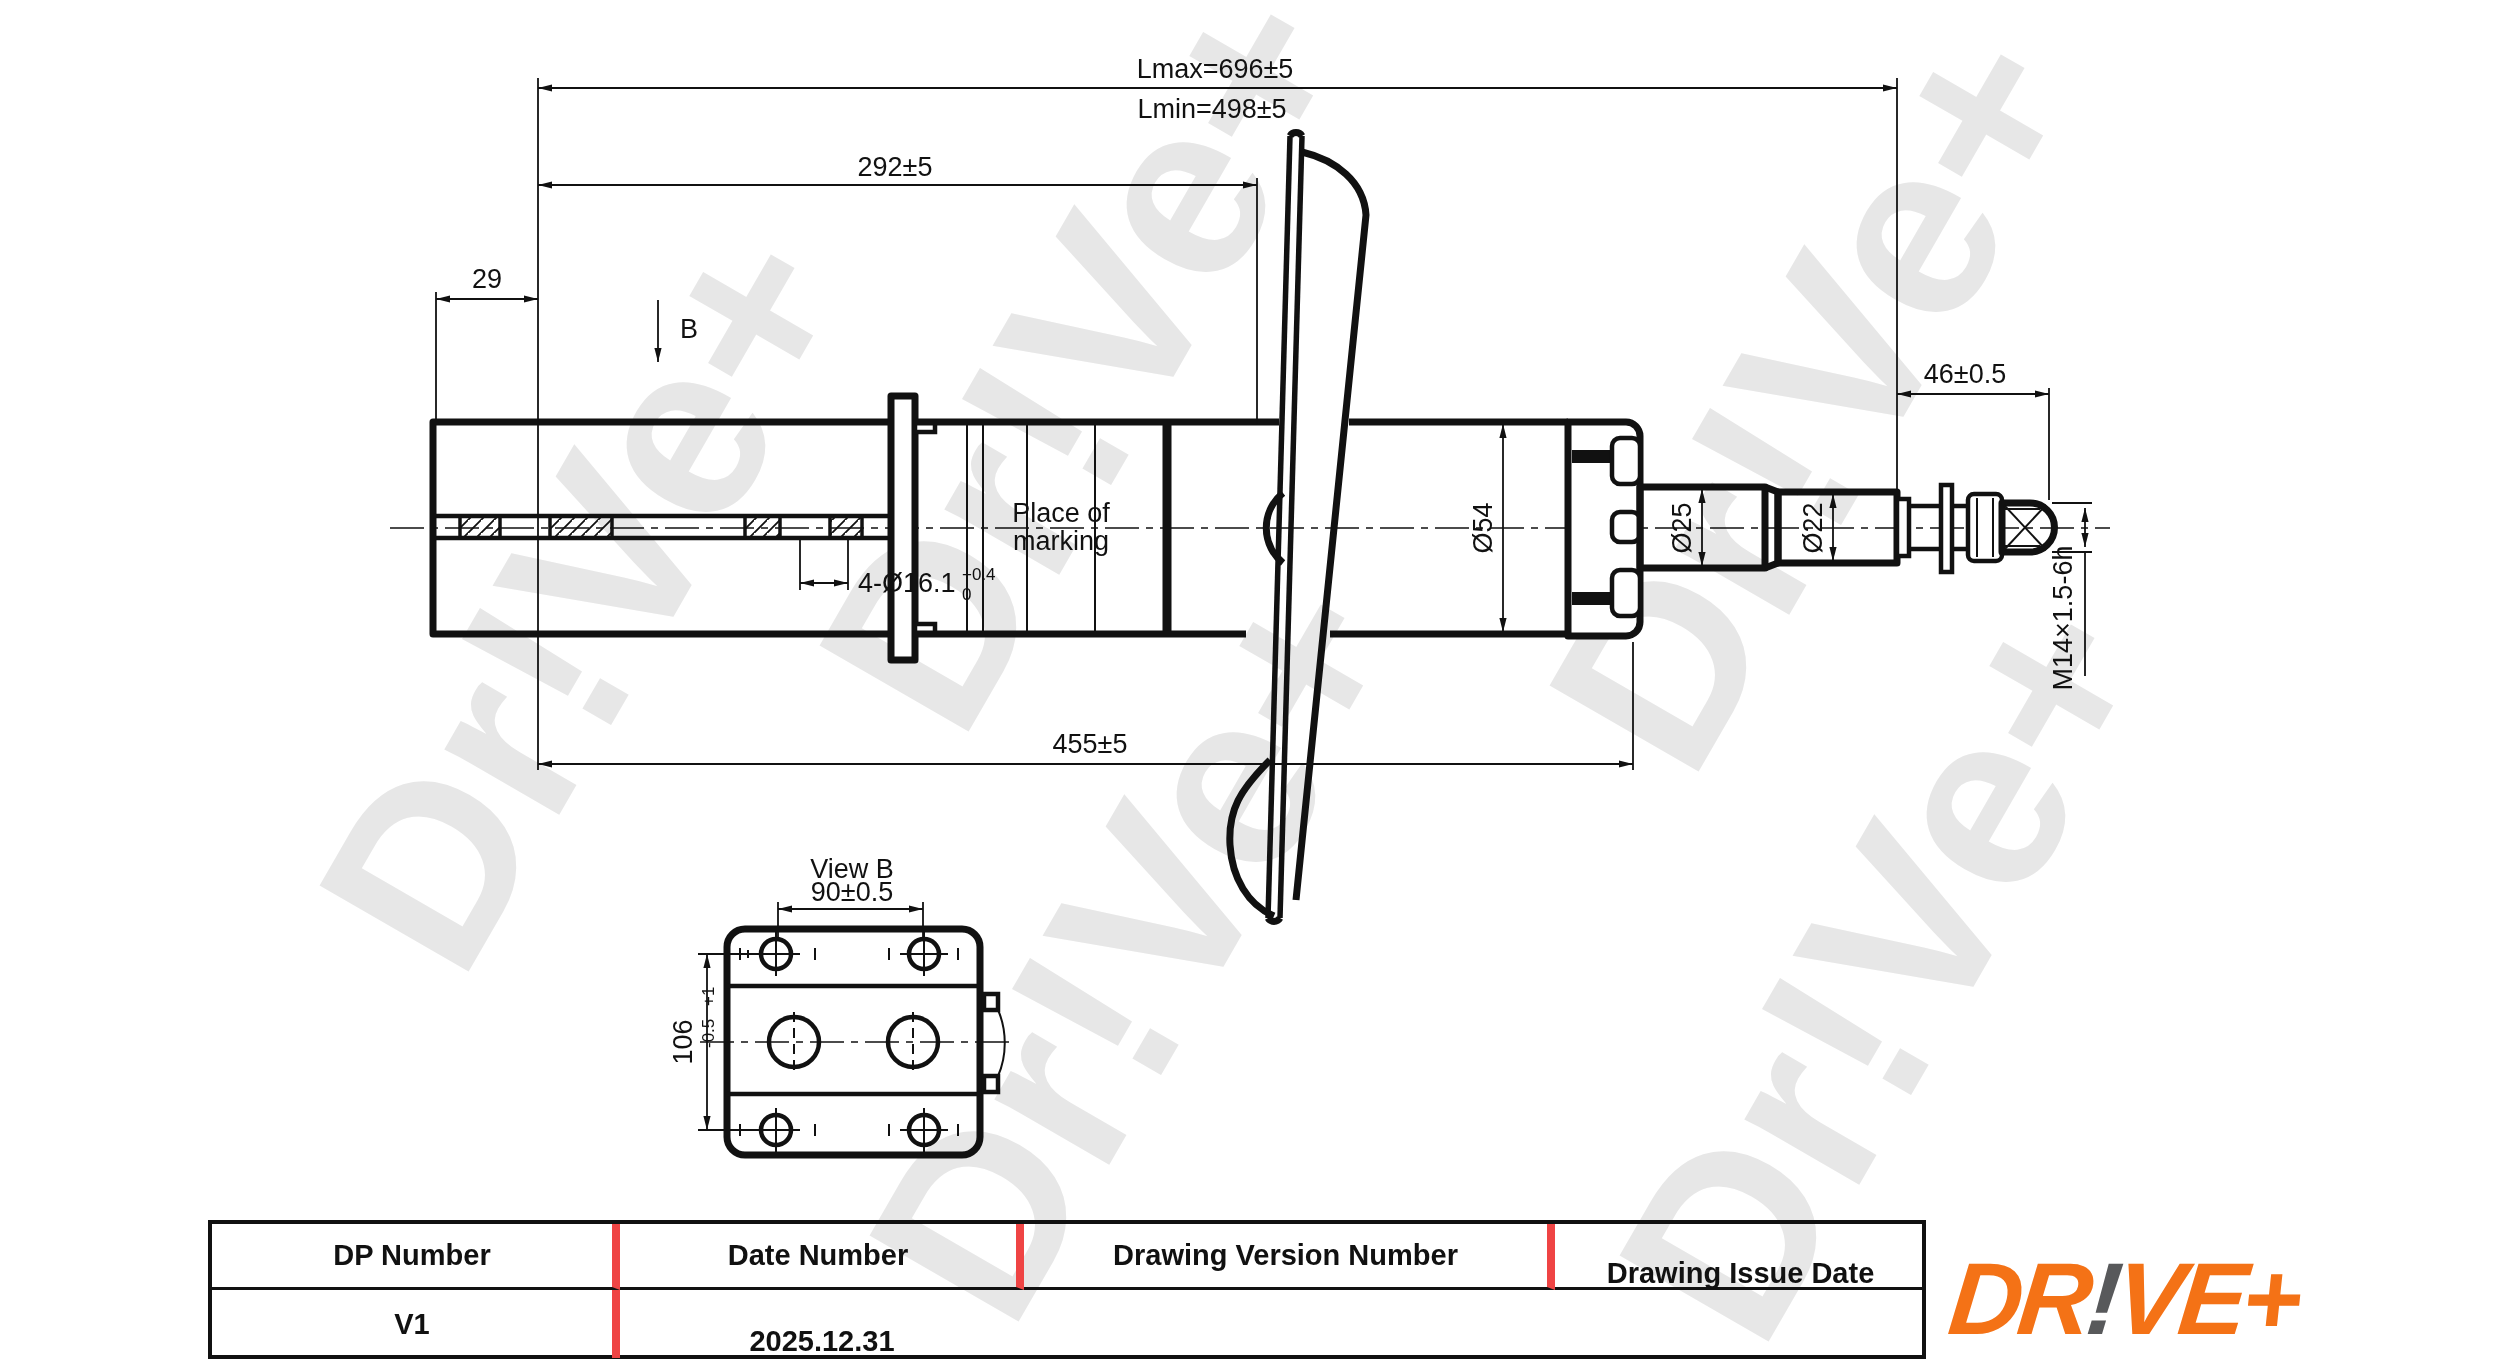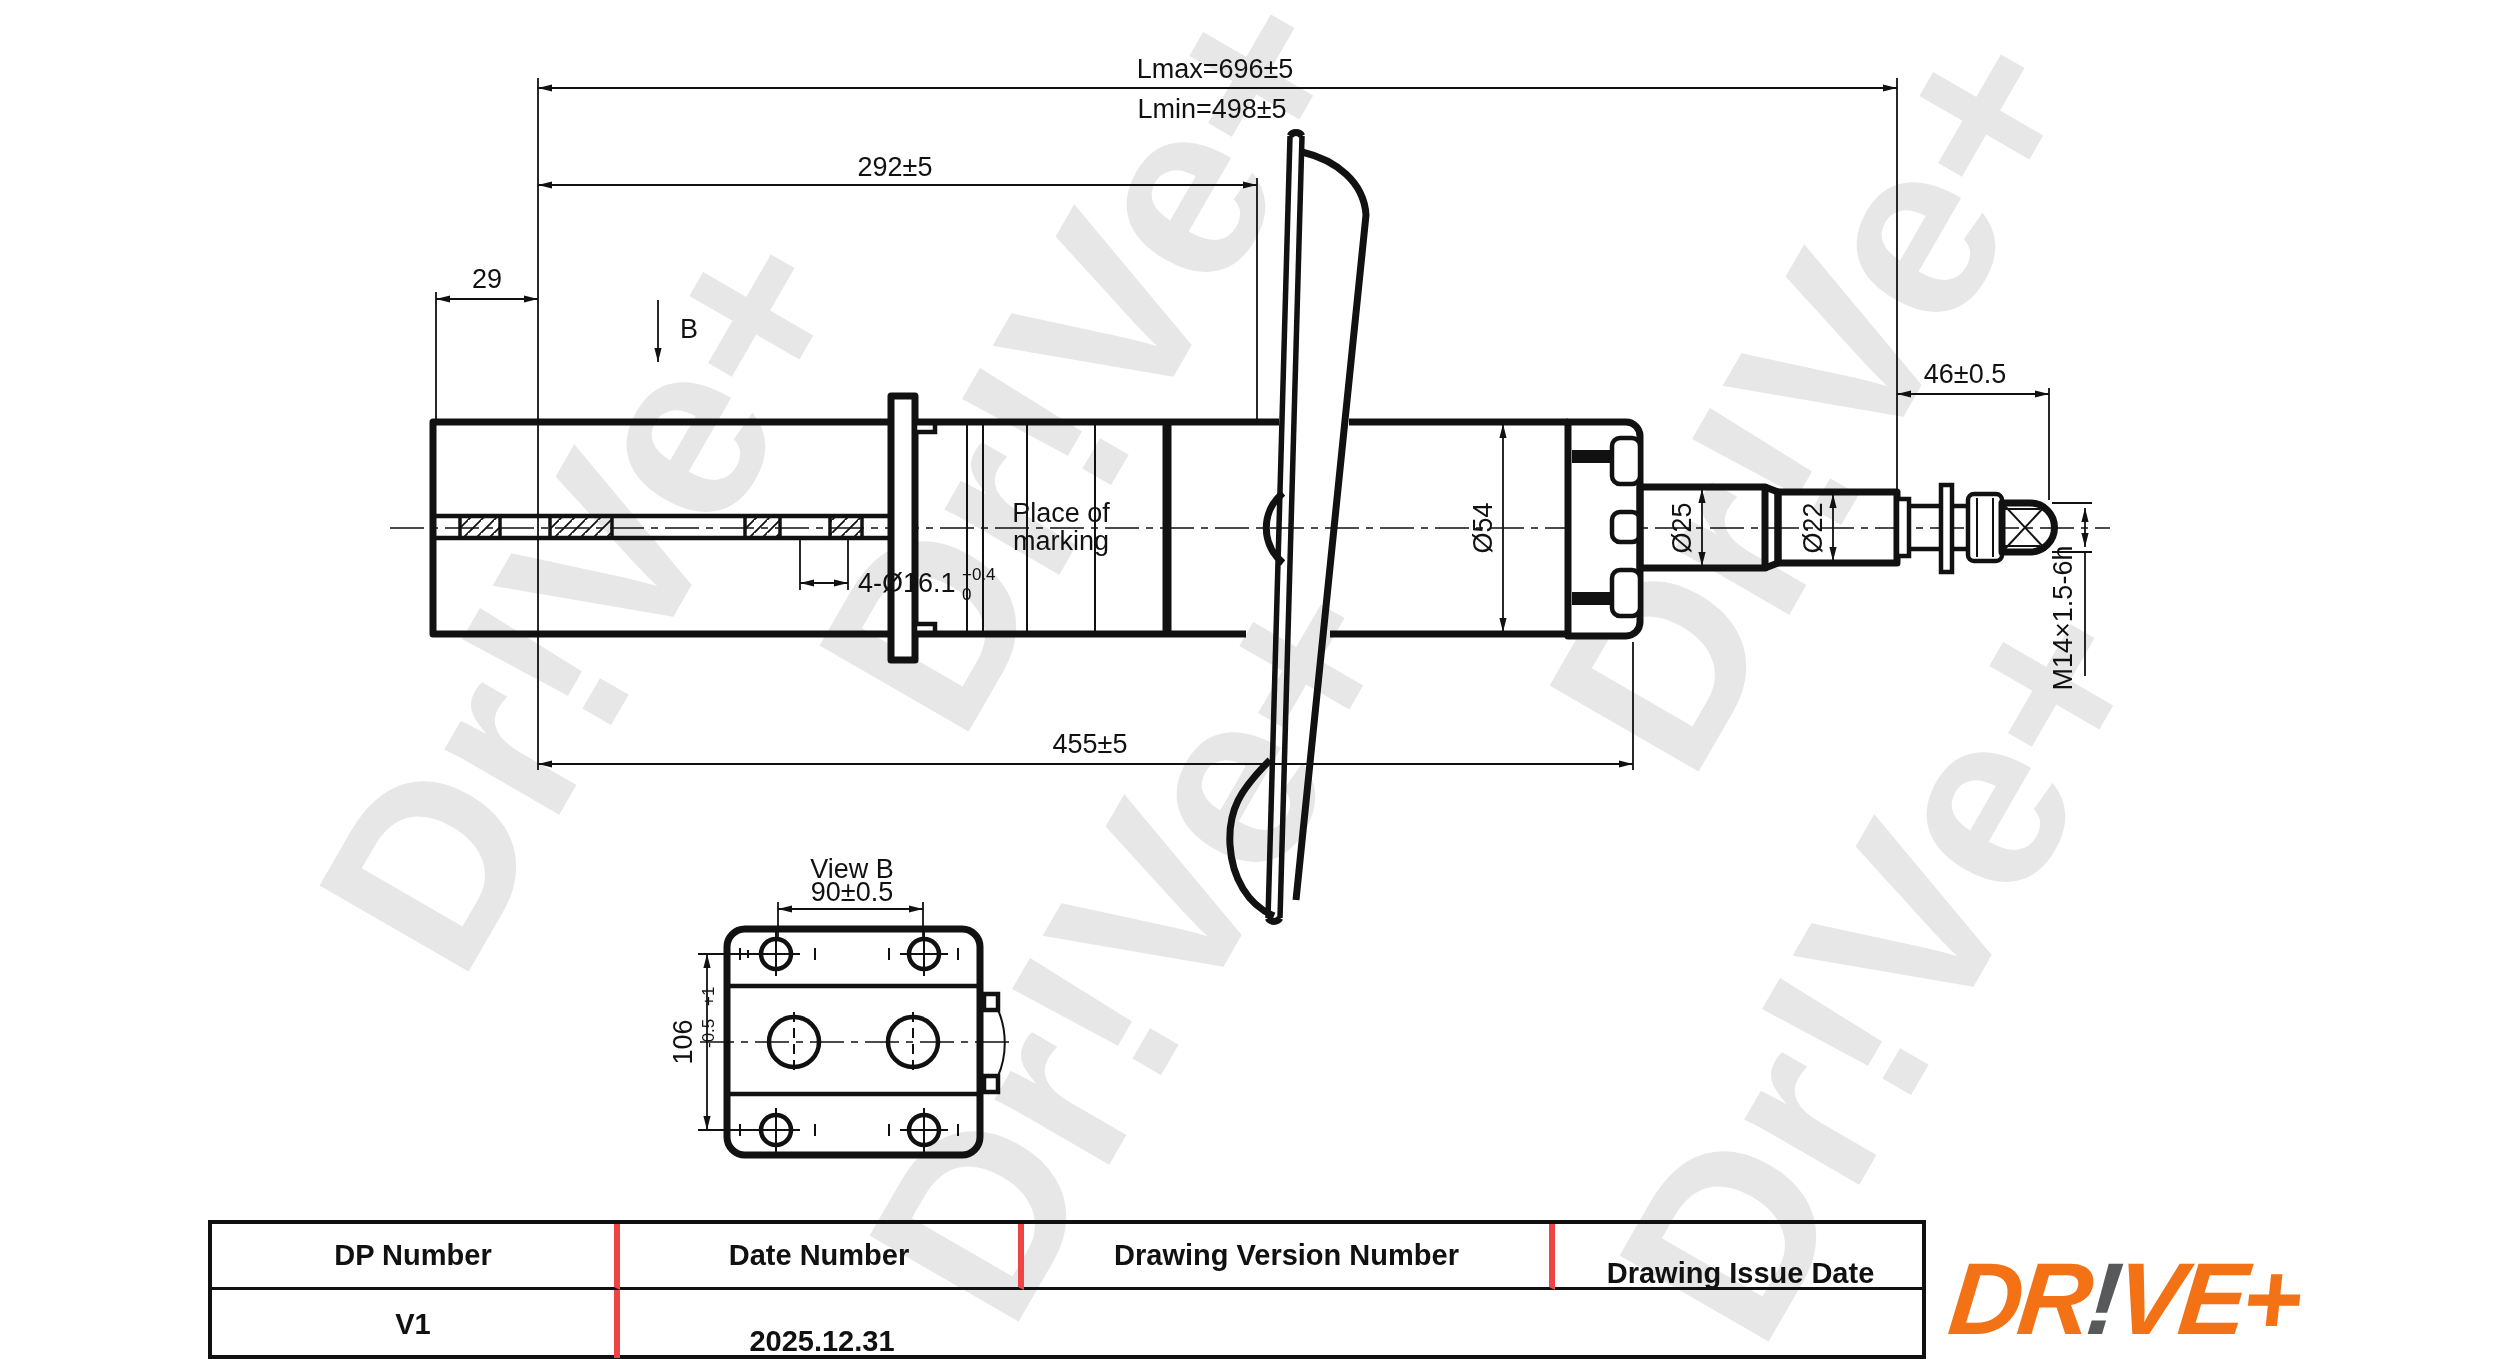--- a/index.html
+++ b/index.html
@@ -15,21 +15,21 @@
   .dim{stroke:#111;stroke-width:1.8;fill:none;}
   .cl{stroke:#111;stroke-width:1.6;fill:none;stroke-dasharray:34 7 7 7;}
   .dt{font-size:27px;}
   .dts{font-size:17px;}
   .wm{font-size:250px;font-weight:bold;fill:#e7e7e7;text-anchor:middle;}
   .hatchrect{fill:url(#hatch);stroke:none;}
   
   .tbl{position:absolute;left:208px;top:1220px;width:1718px;height:139px;border:4px solid #111;display:grid;
        grid-template-columns:408px 404px 531px 371px;grid-template-rows:66px 1fr;box-sizing:border-box;}
   .tbl .cell{display:flex;align-items:center;justify-content:center;font-weight:bold;font-size:29px;color:#111;
-       border-right:6px solid #ef4444;box-sizing:border-box;}
+       border-right:8px solid #ef4444;box-sizing:border-box;}
   .tbl .hd{border-bottom:3px solid #111;}
   .tbl .last{border-right:none;margin-top:35px;}
   
   .logo{position:absolute;left:1950px;top:1244px;width:548px;height:110px;display:flex;align-items:center;
         font-weight:bold;font-style:italic;font-size:102px;letter-spacing:-5px;transform:skewX(-6deg);
         white-space:nowrap;line-height:1;}
   .logo .o{color:#F47216;}
   .logo .g{color:#58595B;}
 </style>
 </head>

